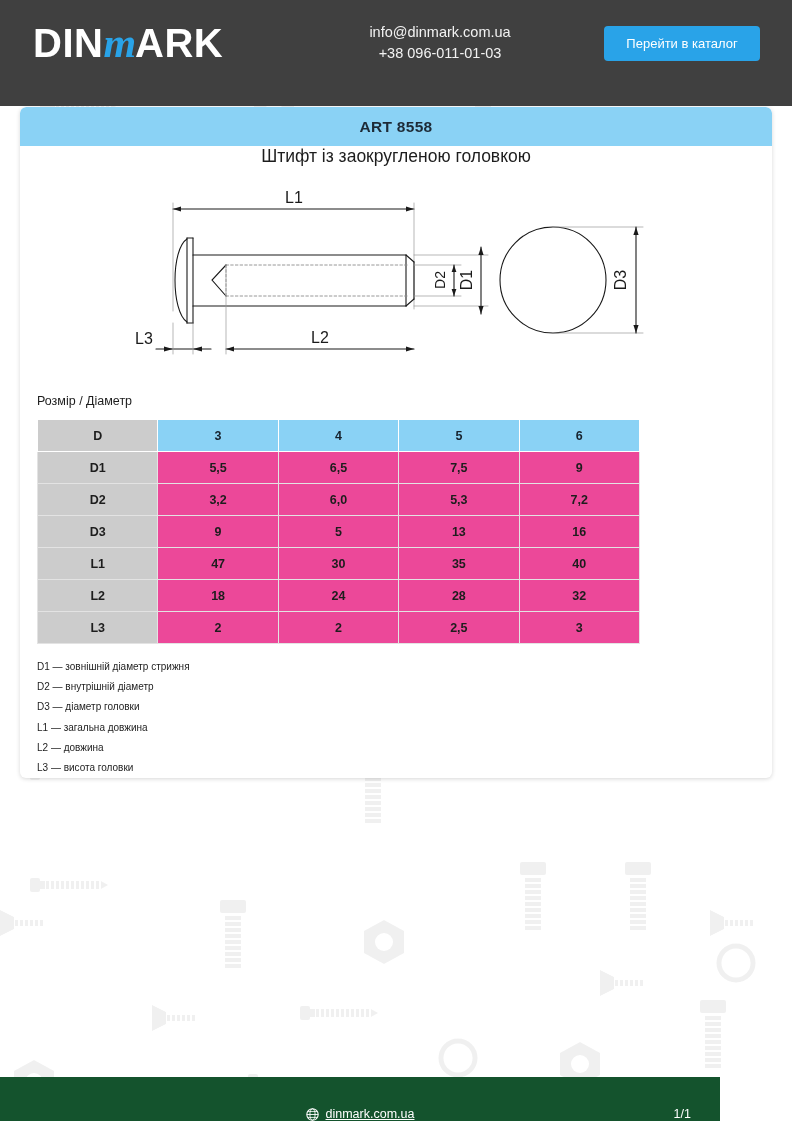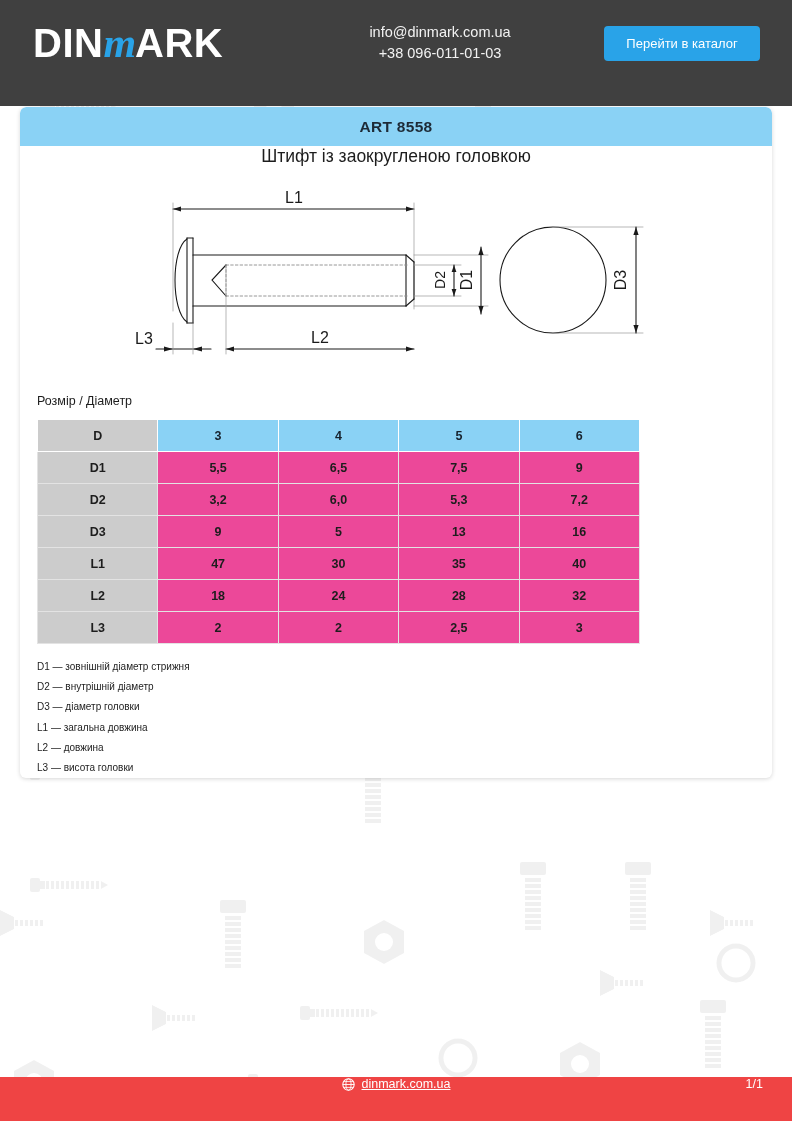--- a/index.html
+++ b/index.html
@@ -161,25 +161,25 @@
     margin-top: 13px;
     font-size: 10px;
     color: #1d1d1d;
     line-height: 20.2px;
   }
 
   
   #footer {
     position: absolute;
     left: 0; top: 1077px;
-    width: 792px; height: 44px;
-    background: #ef4444;
+    width: 720px; height: 44px;
+    background: #14532d;
     z-index: 6;
     display: flex;
-    align-items: flex-start;
+    align-items: flex-end;
     justify-content: center;
   }
   #footer-link-wrap {
     display: flex;
     align-items: center;
     gap: 7px;
     color: #ffffff;
     font-size: 12.5px;
   }
   #footer-link {

